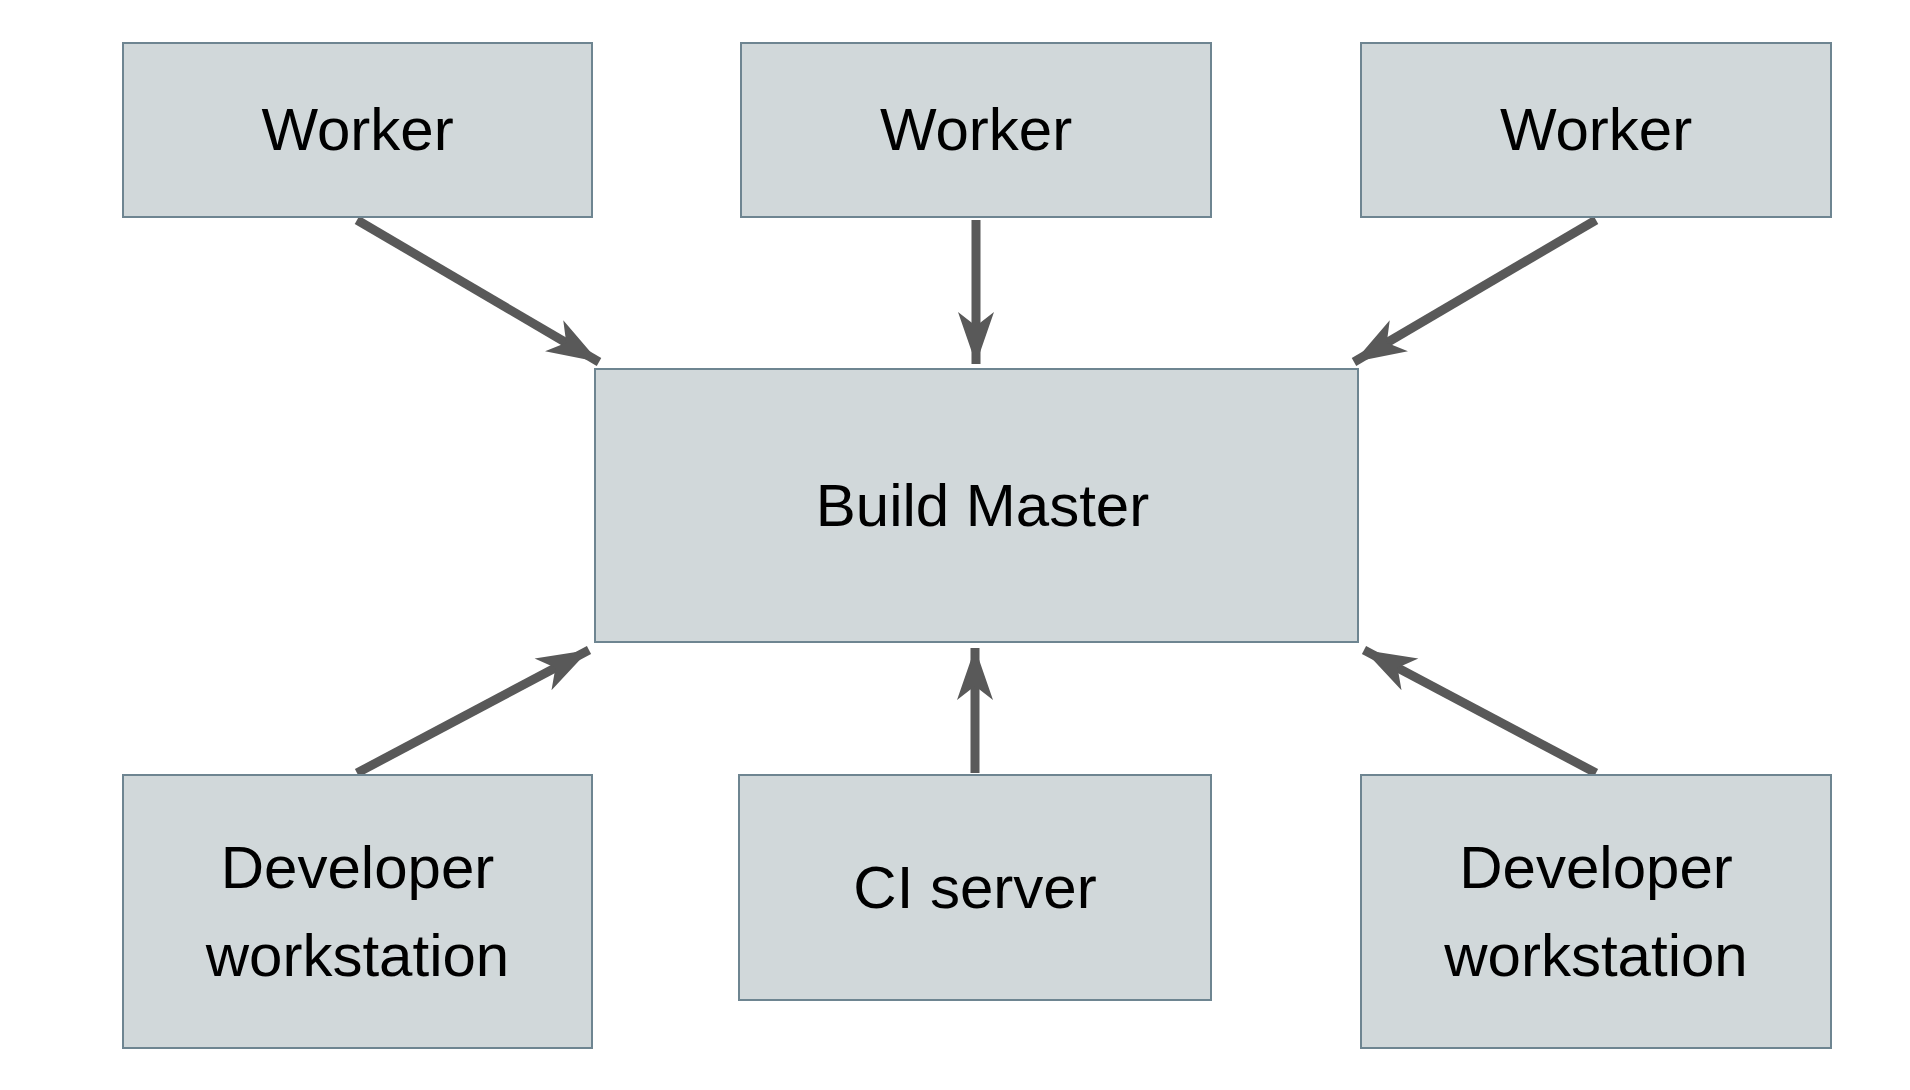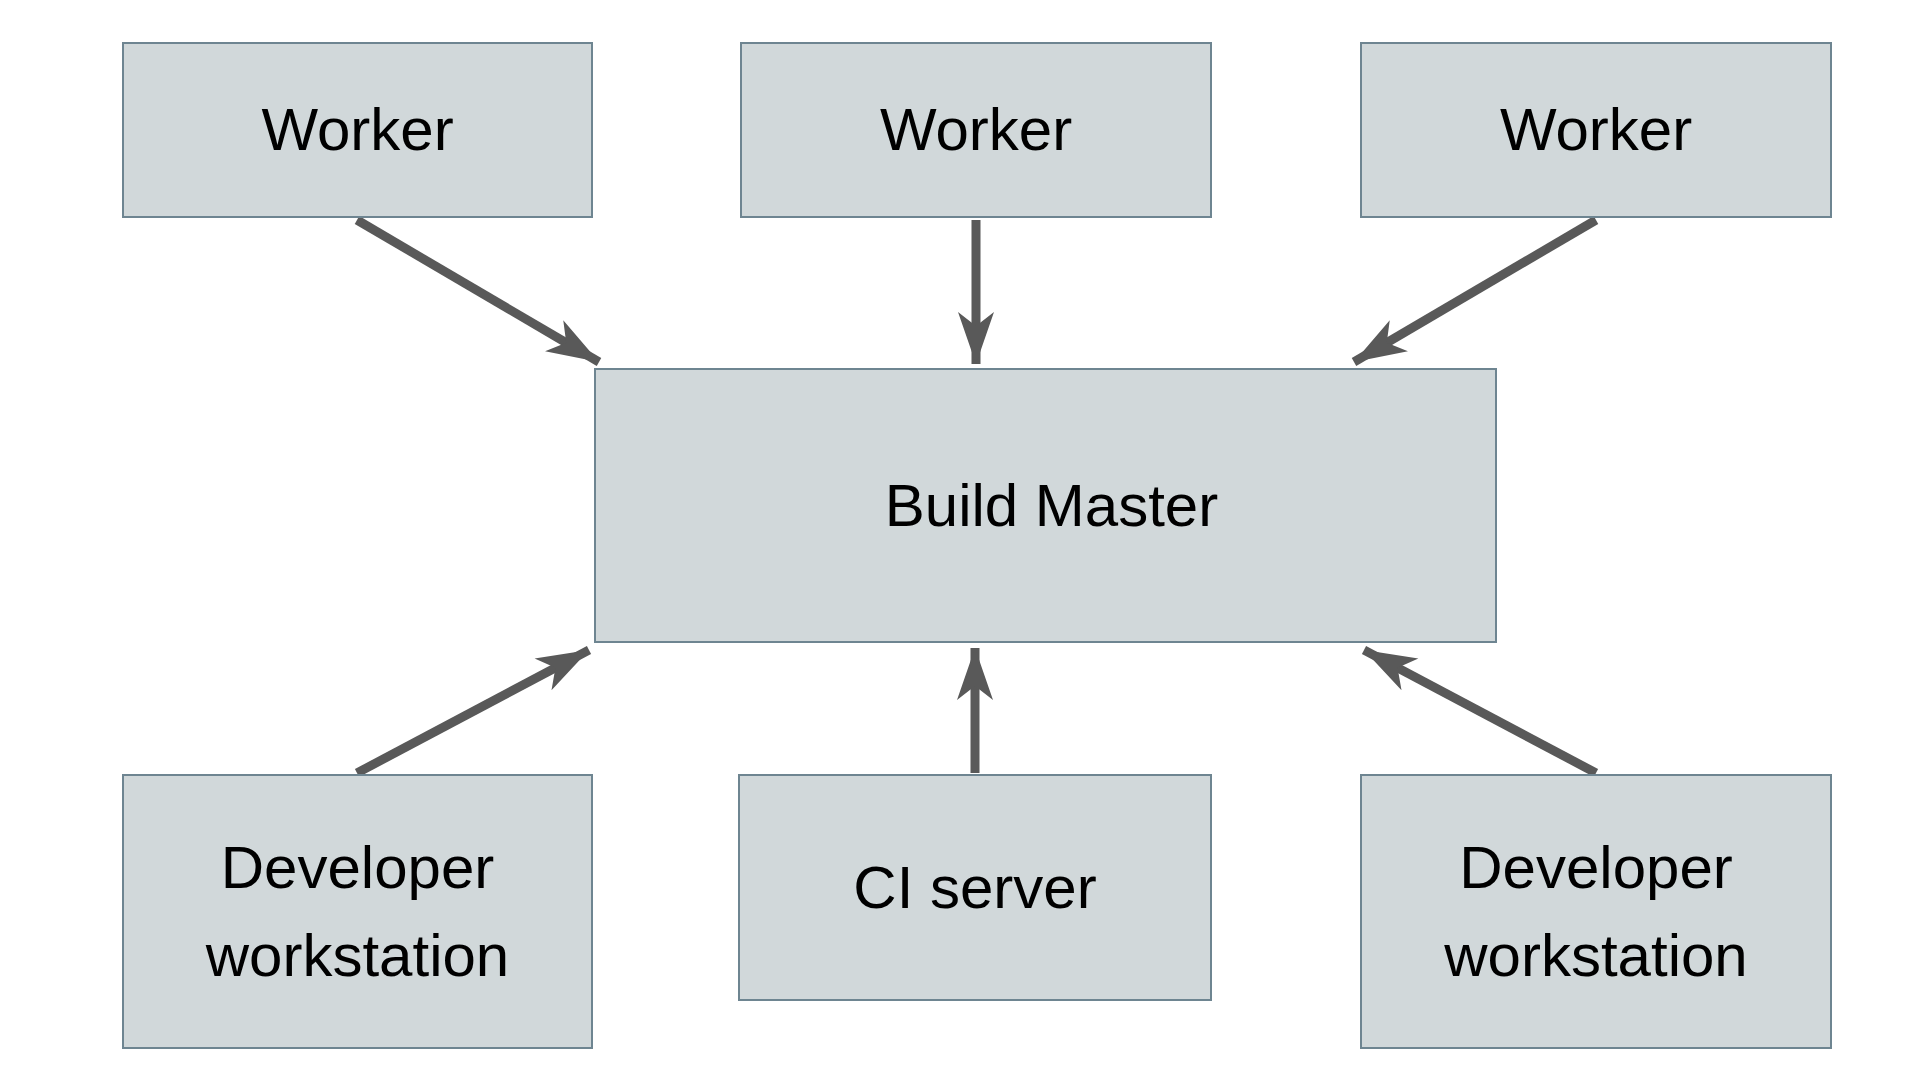--- a/index.html
+++ b/index.html
@@ -62,21 +62,21 @@
   <div id="nodes-layer">
       <div class="node" style="left: 122px; top: 42px; width: 471px; height: 176px;">
         <span class="node-label">Worker</span>
       </div>
       <div class="node" style="left: 740px; top: 42px; width: 472px; height: 176px;">
         <span class="node-label">Worker</span>
       </div>
       <div class="node" style="left: 1360px; top: 42px; width: 472px; height: 176px;">
         <span class="node-label">Worker</span>
       </div>
-      <div class="node" style="left: 594px; top: 368px; width: 903px; height: 275px; padding-left: 12px;">
+      <div class="node" style="left: 594px; top: 368px; width: 765px; height: 275px; padding-left: 12px;">
         <span class="node-label">Build Master</span>
       </div>
       <div class="node" style="left: 122px; top: 774px; width: 471px; height: 275px;">
         <span class="node-label">Developer workstation</span>
       </div>
       <div class="node" style="left: 738px; top: 774px; width: 474px; height: 227px;">
         <span class="node-label">CI server</span>
       </div>
       <div class="node" style="left: 1360px; top: 774px; width: 472px; height: 275px;">
         <span class="node-label">Developer workstation</span>

